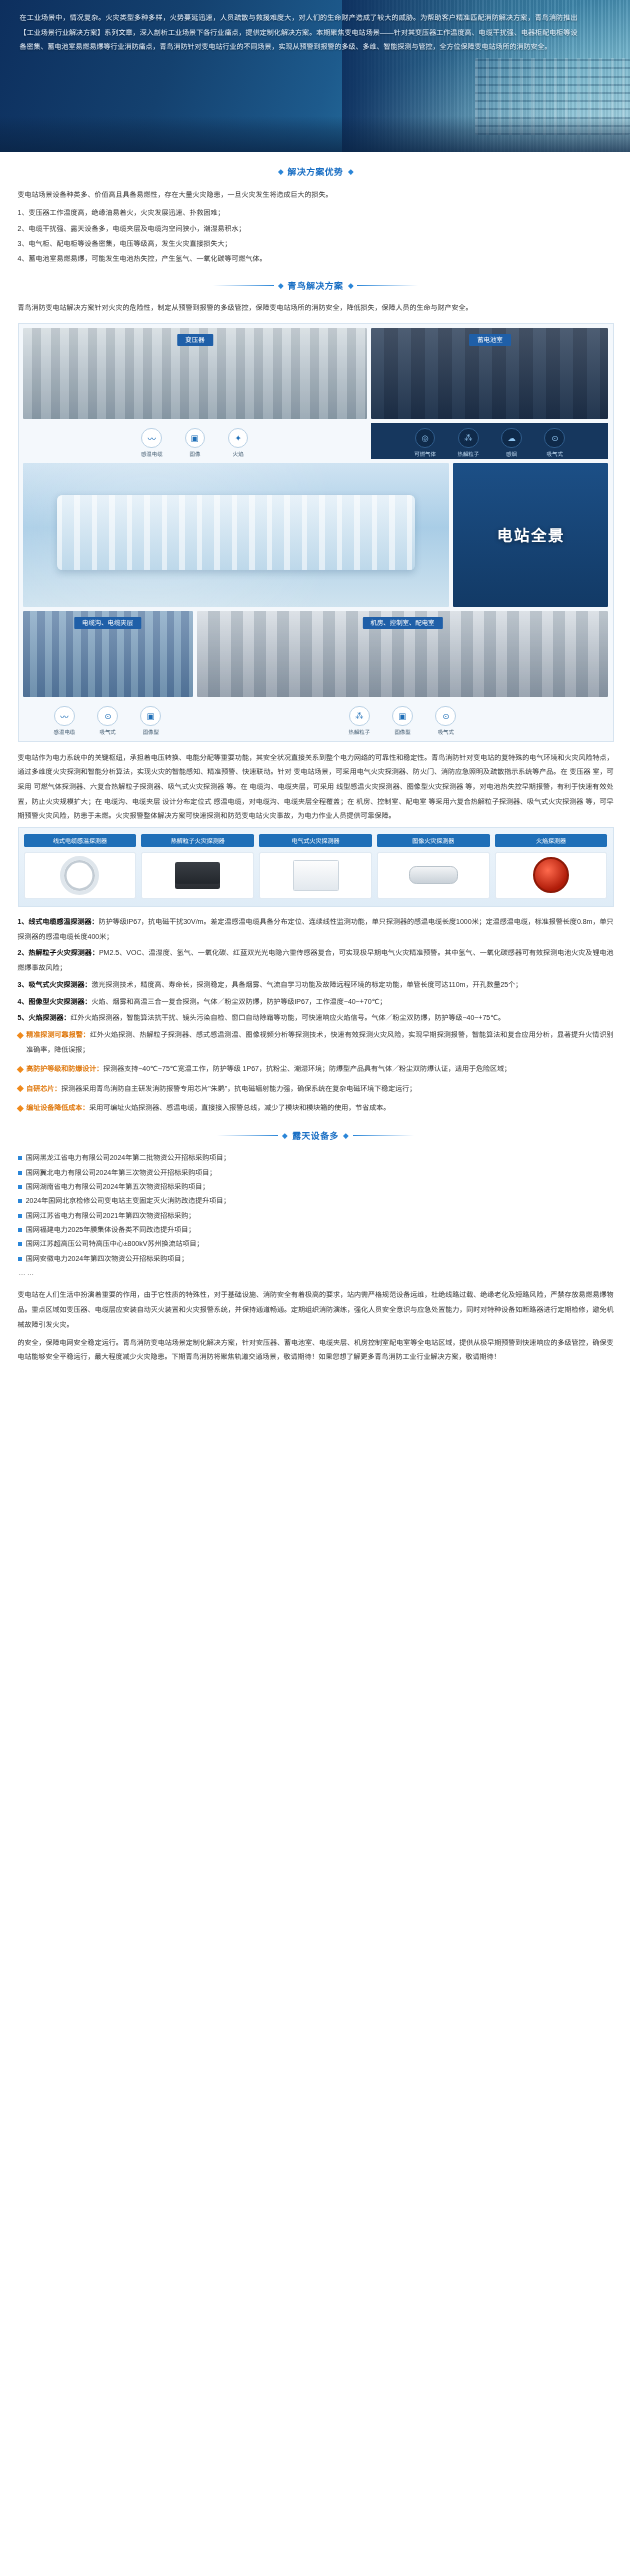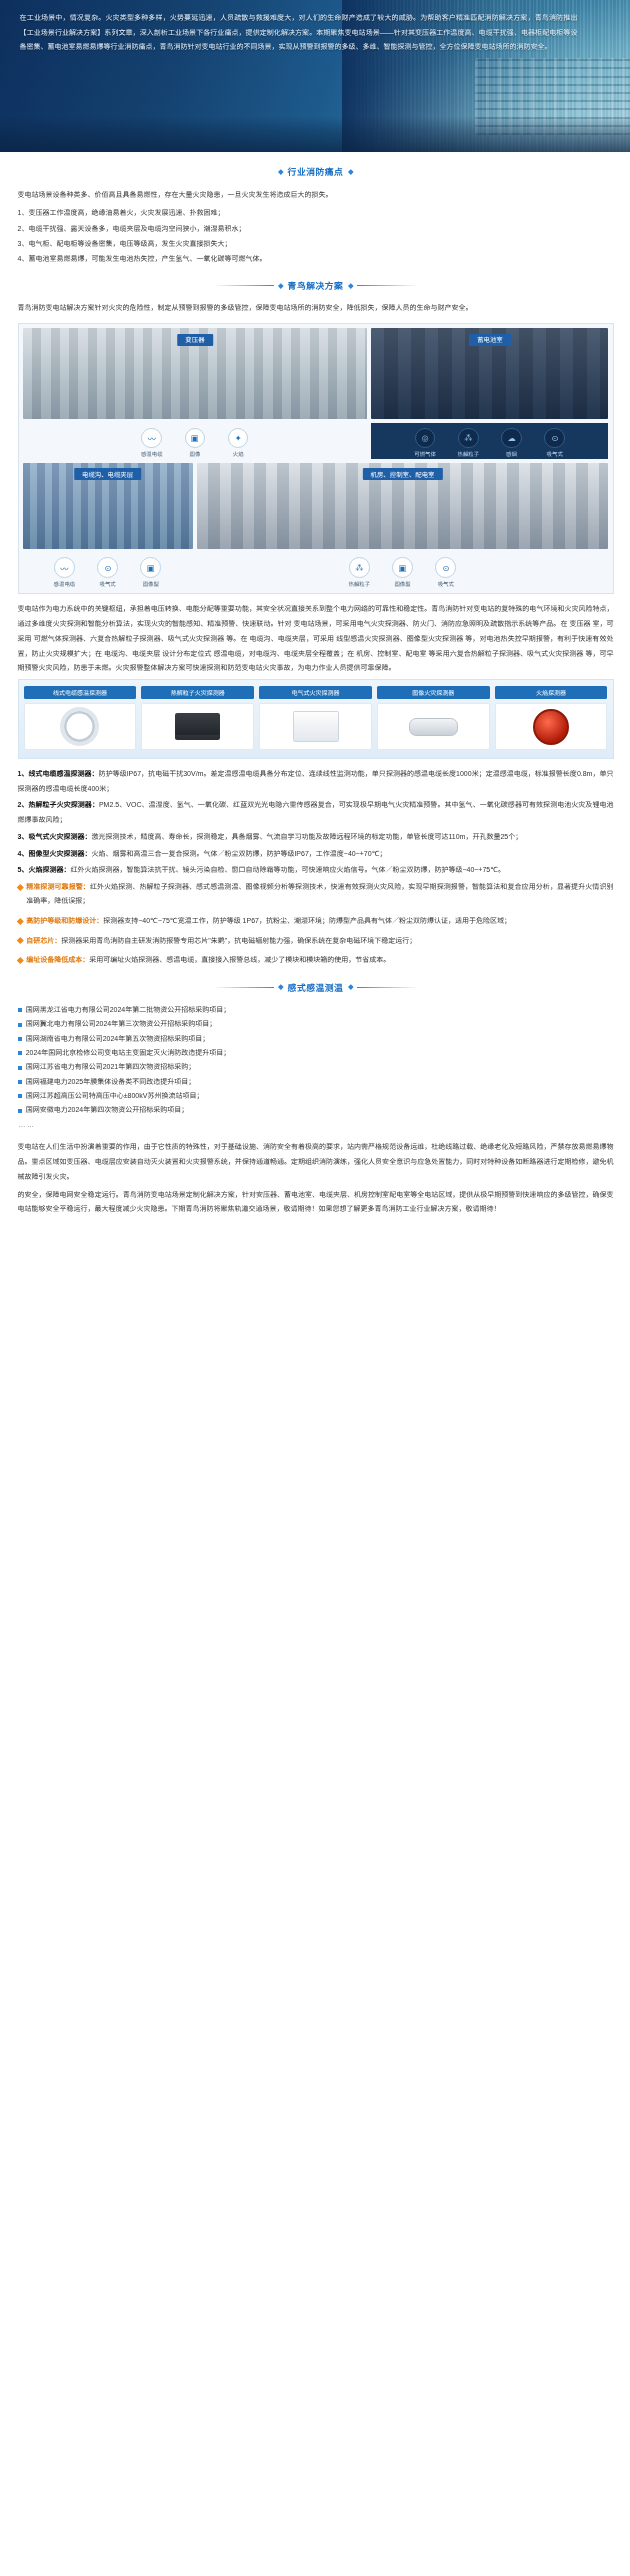--- a/index.html
+++ b/index.html
@@ -324,21 +324,21 @@
   <div class="hero">
     <div class="hero-grid"></div>
     <div class="hero-photo"></div>
     <div class="hero-bottomband"></div>
     <div class="hero-text">在工业场景中，情况复杂。火灾类型多种多样，火势蔓延迅速，人员疏散与救援难度大，对人们的生命财产造成了较大的威胁。为帮助客户精准匹配消防解决方案，青鸟消防推出【工业场景行业解决方案】系列文章，深入剖析工业场景下各行业痛点，提供定制化解决方案。本期聚焦变电站场景——针对其变压器工作温度高、电缆干扰强、电器柜配电柜等设备密集、蓄电池室易燃易爆等行业消防痛点，青鸟消防针对变电站行业的不同场景，实现从预警到报警的多级、多维、智能探测与管控，全方位保障变电站场所的消防安全。</div>
   </div>
 
   <div class="sec-title">
     <span class="line"></span>
     <span class="dia"></span>
-    <span class="txt">行业消防痛点</span>
+    <span class="txt">解决方案优势</span>
     <span class="dia"></span>
     <span class="line r"></span>
   </div>
 
   <div class="wrap">
     <p class="body">变电站场景设备种类多、价值高且具备易燃性，存在大量火灾隐患，一旦火灾发生将造成巨大的损失。</p>
     <div class="pain-list">
       <p>1、变压器工作温度高，绝缘油易着火，火灾发展迅速、扑救困难；</p>
       <p>2、电缆干扰强、露天设备多，电缆夹层及电缆沟空间狭小，潮湿易积水；</p>
       <p>3、电气柜、配电柜等设备密集，电压等级高，发生火灾直接损失大；</p>
@@ -401,20 +401,26 @@
             <div class="cap">感烟</div>
           </div>
           <div class="icon-chip">
             <div class="ic">⊙</div>
             <div class="cap">吸气式</div>
           </div>
         </div>
       </div>
     </div>
 
+    <div class="sol-row">
+      <div class="panel panel-map"></div>
+      <div class="panel panel-center">
+        <div class="big">电站全景</div>
+      </div>
+    </div>
 
     <div class="sol-row">
       <div class="panel panel-corridor">
         <span class="plabel">电缆沟、电缆夹层</span>
       </div>
       <div class="panel panel-room">
         <span class="plabel">机房、控制室、配电室</span>
       </div>
     </div>
 
@@ -525,21 +531,21 @@
       <span class="dot"></span>
       <span class="atxt">
         <span class="ttl">编址设备降低成本：</span><span>采用可编址火焰探测器、感温电缆，直接接入报警总线，减少了模块和模块箱的使用，节省成本。</span>
       </span>
     </div>
   </div>
 
   <div class="sec-title">
     <span class="line"></span>
     <span class="dia"></span>
-    <span class="txt">感式感温测温</span>
+    <span class="txt">露天设备多</span>
     <span class="dia"></span>
     <span class="line r"></span>
   </div>
 
   <div class="wrap cases">
     <p><span class="sq"></span><span>国网黑龙江省电力有限公司2024年第二批物资公开招标采购项目；</span></p>
     <p><span class="sq"></span><span>国网冀北电力有限公司2024年第三次物资公开招标采购项目；</span></p>
     <p><span class="sq"></span><span>国网湖南省电力有限公司2024年第五次物资招标采购项目；</span></p>
     <p><span class="sq"></span><span>2024年国网北京检修公司变电站主变固定灭火消防改造提升项目；</span></p>
     <p><span class="sq"></span><span>国网江苏省电力有限公司2021年第四次物资招标采购；</span></p>

